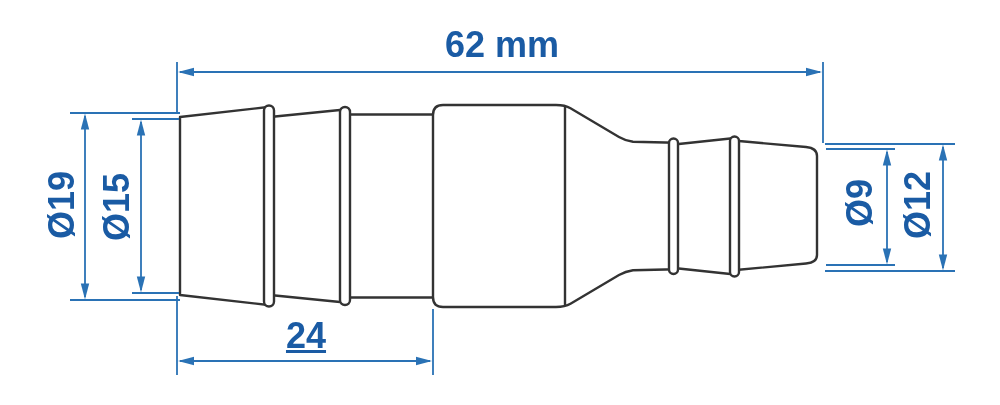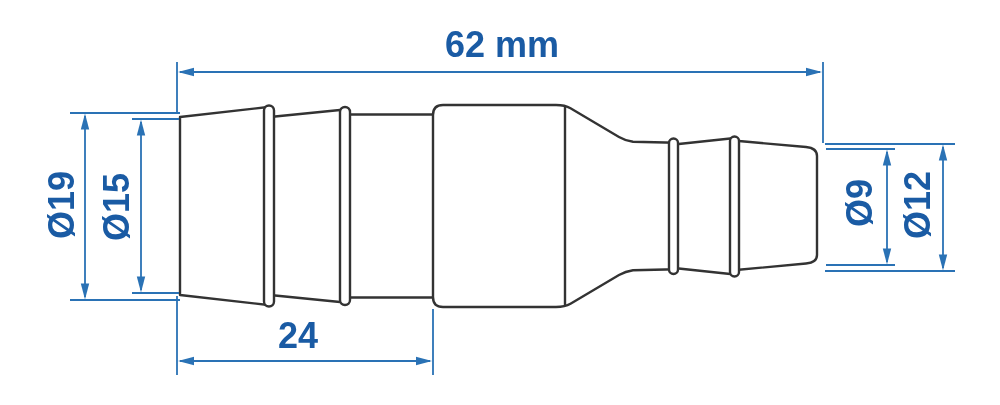--- a/index.html
+++ b/index.html
@@ -119,21 +119,21 @@
       <line x1="177" y1="296" x2="177" y2="375"></line>
       <line x1="433" y1="309" x2="433" y2="375"></line>
       <line x1="180" y1="361" x2="430" y2="361"></line>
       <polygon points="178,361 194,356.8 194,365.2"></polygon>
       <polygon points="432,361 416,356.8 416,365.2"></polygon>
     </g>
   </svg>
 
   <div class="lbl" style="left:502px; top:45px;">62 mm</div>
 
-  <div class="lbl" style="left:298px; top:336px;">24</div>
+  <div class="lbl" style="left:306px; top:336px;text-decoration:underline;">24</div>
 
   <div class="lbl rot" style="left:62px; top:205px;">Ø19</div>
 
   <div class="lbl rot" style="left:117px; top:207px;">Ø15</div>
 
   <div class="lbl rot" style="left:860px; top:203px;">Ø9</div>
 
   <div class="lbl rot" style="left:918px; top:205px;">Ø12</div>
 </div>
 

